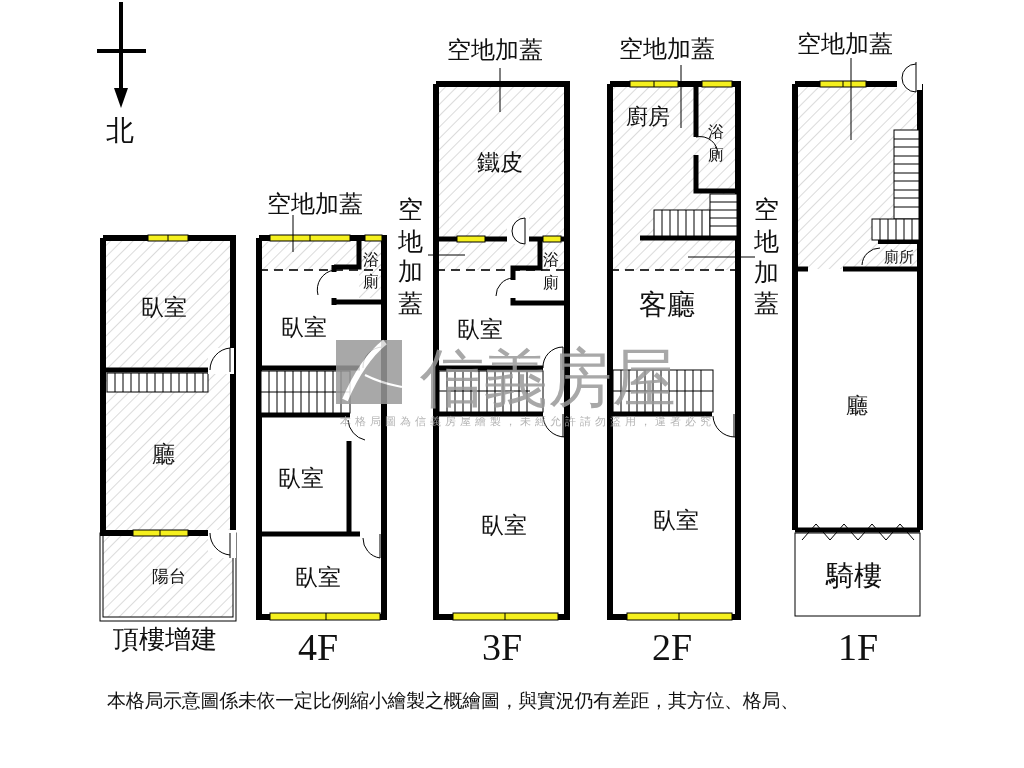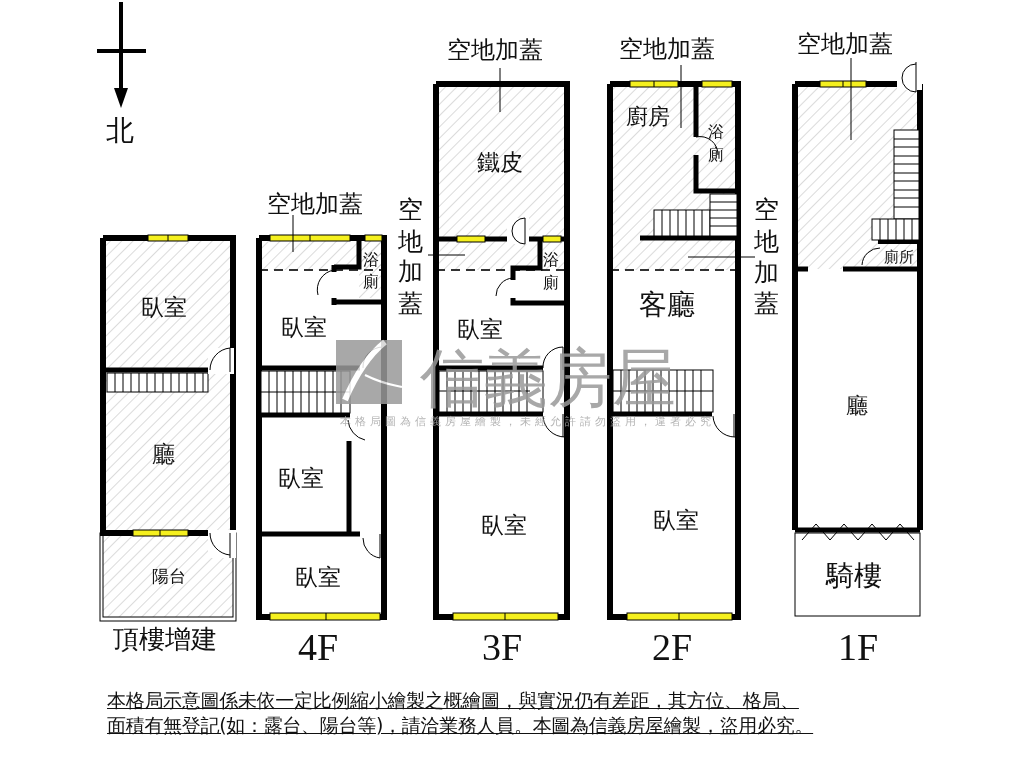--- a/index.html
+++ b/index.html
@@ -5,21 +5,21 @@
   html, body { margin:0; padding:0; background:#ffffff; }
   body { width:1024px; height:768px; position:relative; overflow:hidden;
          font-family:"DejaVu Serif", "Liberation Serif", serif; color:#111; }
   svg#plan { position:absolute; left:0; top:0; }
   .lbl { font-family:"DejaVu Sans", "Liberation Sans", sans-serif; fill:#111; }
   .floor { font-family:"Liberation Serif", "DejaVu Serif", serif; fill:#111; }
   .wm { font-family:"DejaVu Sans", "Liberation Sans", sans-serif; fill:#9a9a9a; }
   .wm-sub { font-family:"DejaVu Sans", "Liberation Sans", sans-serif; fill:#a8a8a8; }
   #disclaimer { position:absolute; left:107px; top:688px; width:820px;
     font-family:"DejaVu Sans", "Liberation Sans", sans-serif; font-size:19px; line-height:25px; color:#111; letter-spacing:-0.3px; }
-  #disclaimer div { white-space:nowrap;text-decoration:underline; }
+  #disclaimer div { white-space:nowrap; }
 </style>
 </head>
 <body>
 
 <svg id="plan" width="1024" height="768" viewBox="0 0 1024 768">
   <defs>
     <pattern id="hatch" patternUnits="userSpaceOnUse" width="8" height="8" patternTransform="rotate(45)">
       <line x1="0" y1="0" x2="0" y2="8" stroke="#b8b8b8" stroke-width="1"></line>
     </pattern>
   </defs>
@@ -294,14 +294,13 @@
     <rect x="336" y="340" width="66" height="64" fill="#9a9a9a"></rect>
     <path d="M345,400 C360,365 375,350 385,342" stroke="#fff" stroke-width="6" fill="none"></path>
     <path d="M365,375 C385,385 395,385 402,387" stroke="#fff" stroke-width="2" fill="none"></path>
     <text class="wm" x="420" y="400" font-size="64">信義房屋</text>
     <text class="wm-sub" x="340" y="425" font-size="11" letter-spacing="4">本格局圖為信義房屋繪製，未經允許請勿盜用，違者必究</text>
   </g>
 </svg>
 
 <div id="disclaimer">
   <div>本格局示意圖係未依一定比例縮小繪製之概繪圖，與實況仍有差距，其方位、格局、</div>
-  <div>面積有無登記(如：露台、陽台等)，請洽業務人員。本圖為信義房屋繪製，盜用必究。</div>
 </div>
 
 </body></html>

